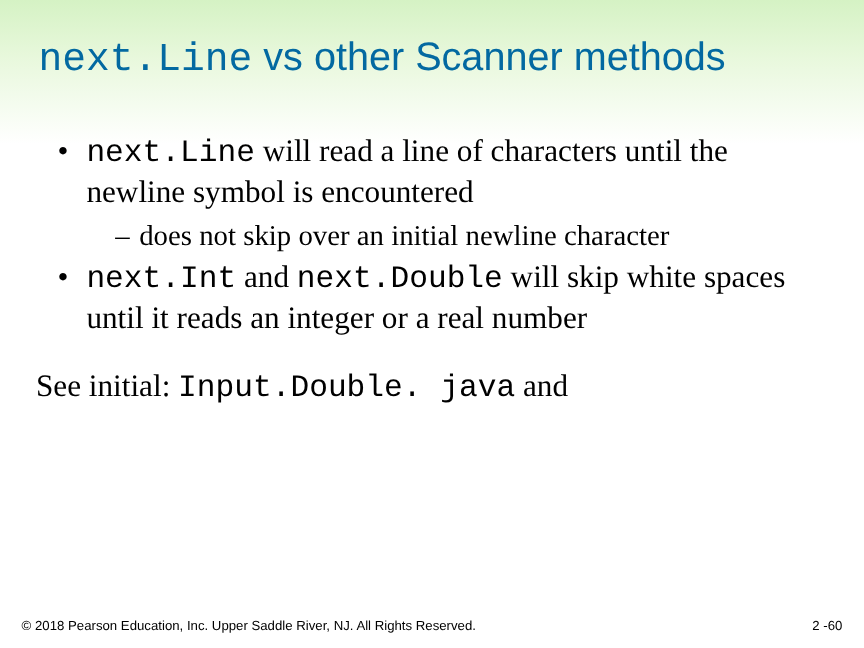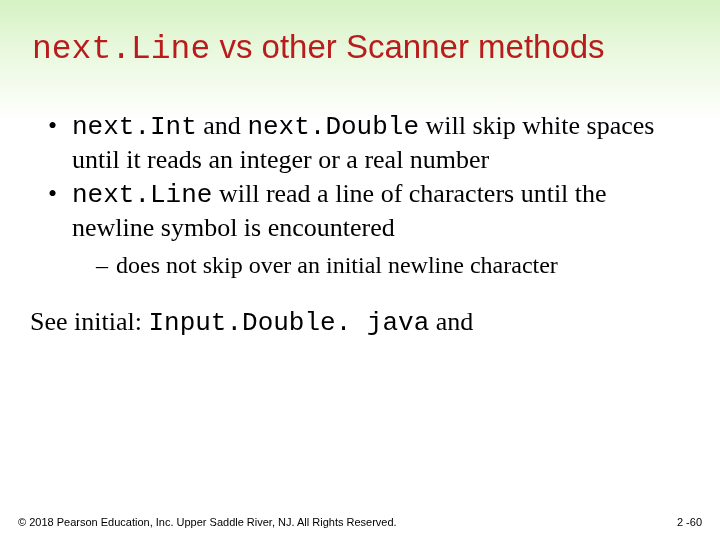--- a/index.html
+++ b/index.html
@@ -17,21 +17,21 @@
     height: 120px;
     background: linear-gradient(to bottom, #d5f2c4 0%, #e8f8dc 40%, #ffffff 100%);
   }
   .content {
     position: relative;
     padding: 28px 28px 0 28px;
   }
   .title {
     font-family: Arial, Helvetica, sans-serif;
     font-size: 33px;
-    color: #b91c1c;
+    color: #0369a1;
     font-weight: 400;
     margin-bottom: 42px;
     padding-left: 4px;
   }
   .title .code {
     font-family: "Courier New", Courier, monospace;
   }
   .bullets {
     list-style: none;
     padding-left: 20px;
@@ -100,27 +100,27 @@
 <div class="header-bg"></div>
 
 <div class="content">
 
   <h1 class="title">
     <span class="code">next.Line</span><span> vs other Scanner methods</span>
   </h1>
 
   <ul class="bullets">
     <li>
-      <span class="code">next.Int</span><span> and </span><span class="code">next.Double</span><span> will skip white spaces until it reads an integer or a real number</span>
-    </li>
-    <li>
       <span class="code">next.Line</span><span> will read a line of characters until the newline symbol is encountered</span>
       <ul class="sub">
         <li>does not skip over an initial newline character</li>
       </ul>
+    </li>
+    <li>
+      <span class="code">next.Int</span><span> and </span><span class="code">next.Double</span><span> will skip white spaces until it reads an integer or a real number</span>
     </li>
   </ul>
 
   <div class="see-example">
     <span>See initial: </span><span class="code">Input.Double. java</span><span> and</span>
   </div>
 
 </div>
 
 <div class="footer">

